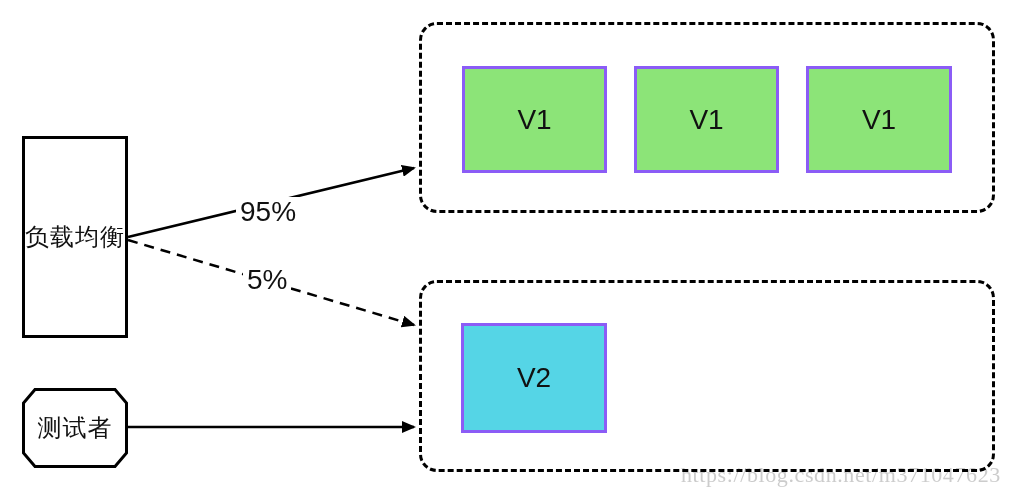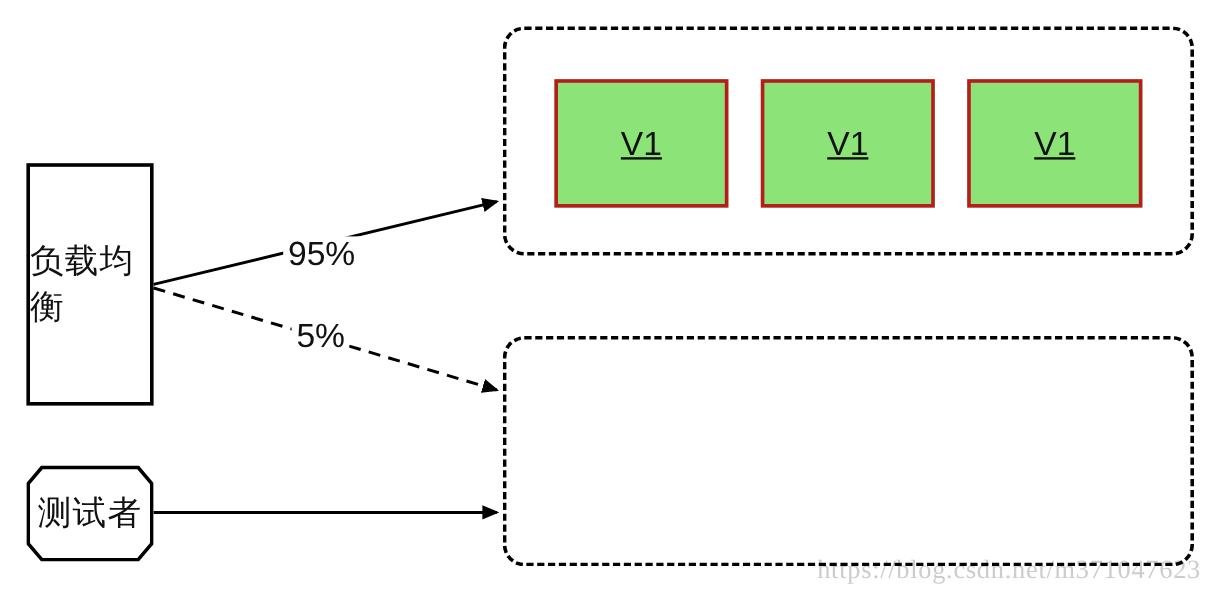--- a/index.html
+++ b/index.html
@@ -43,21 +43,21 @@
     box-sizing: border-box;
     border: 3px solid #000;
     background: #fff;
     display: flex;
     align-items: center;
     justify-content: center;
     z-index: 2;
   }
   .lb-node .node-label,
   .tester-node .node-label {
-    font-size: 28px;
+    font-size: 24px;
     color: #111;
     letter-spacing: 1px;
   }
   .tester-node {
     position: absolute;
     left: 22px; top: 388px;
     width: 106px; height: 104px;
     z-index: 2;
   }
   .tester-node svg {
@@ -81,28 +81,27 @@
     border-radius: 18px;
     background: transparent;
     z-index: 2;
   }
   .group.v1-group { left: 419px; top: 22px;  width: 576px; height: 191px; }
   .group.v2-group { left: 419px; top: 280px; width: 576px; height: 192px; }
   
   .instance {
     position: absolute;
     box-sizing: border-box;
-    border: 3px solid #b91c1c;
+    border: 3px solid #8b5cf6;
     display: flex;
     align-items: center;
     justify-content: center;
     font-size: 28px;
     color: #111;
     z-index: 4;
-    text-decoration: underline;
   }
   .v1-a { left: 462px; top: 66px;  width: 145px; height: 107px; }
   .v1-b { left: 634px; top: 66px;  width: 145px; height: 107px; }
   .v1-c { left: 806px; top: 66px;  width: 146px; height: 107px; }
   .v2-a { left: 461px; top: 323px; width: 146px; height: 110px; }
   
   .pct-label {
     position: absolute;
     z-index: 5;
     background: #ffffff;
@@ -137,20 +136,23 @@
     <span>V1</span>
   </div>
   <div class="instance v1-b" style="background: rgb(140, 228, 120);">
     <span>V1</span>
   </div>
   <div class="instance v1-c" style="background: rgb(140, 228, 120);">
     <span>V1</span>
   </div>
 
   <div class="group v2-group"></div>
+  <div class="instance v2-a" style="background: rgb(85, 213, 230);">
+    <span>V2</span>
+  </div>
 
   <svg class="arrow-layer">
     <defs>
       <marker id="ah" viewBox="0 0 14 12" refX="12" refY="6" markerWidth="14" markerHeight="12" markerUnits="userSpaceOnUse" orient="auto">
         <path d="M0,0 L14,6 L0,12 Z" fill="#000000"></path>
       </marker>
     </defs>
     <line x1="128" y1="237" x2="414" y2="168" stroke="#000000" stroke-width="2.5" marker-end="url(#ah)"></line>
     <line x1="128" y1="240" x2="414" y2="325" stroke="#000000" stroke-width="2.5" stroke-dasharray="10 7" marker-end="url(#ah)"></line>
     <line x1="128" y1="427" x2="414" y2="427" stroke="#000000" stroke-width="2.5" marker-end="url(#ah)"></line>

